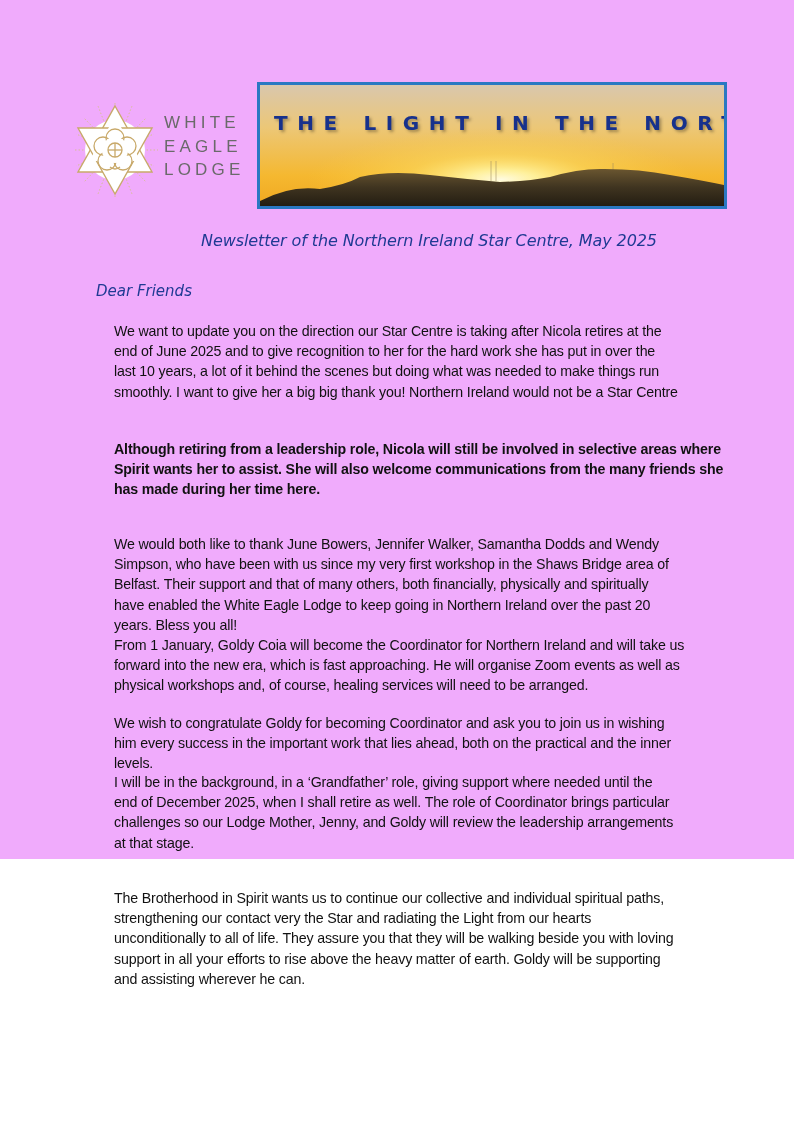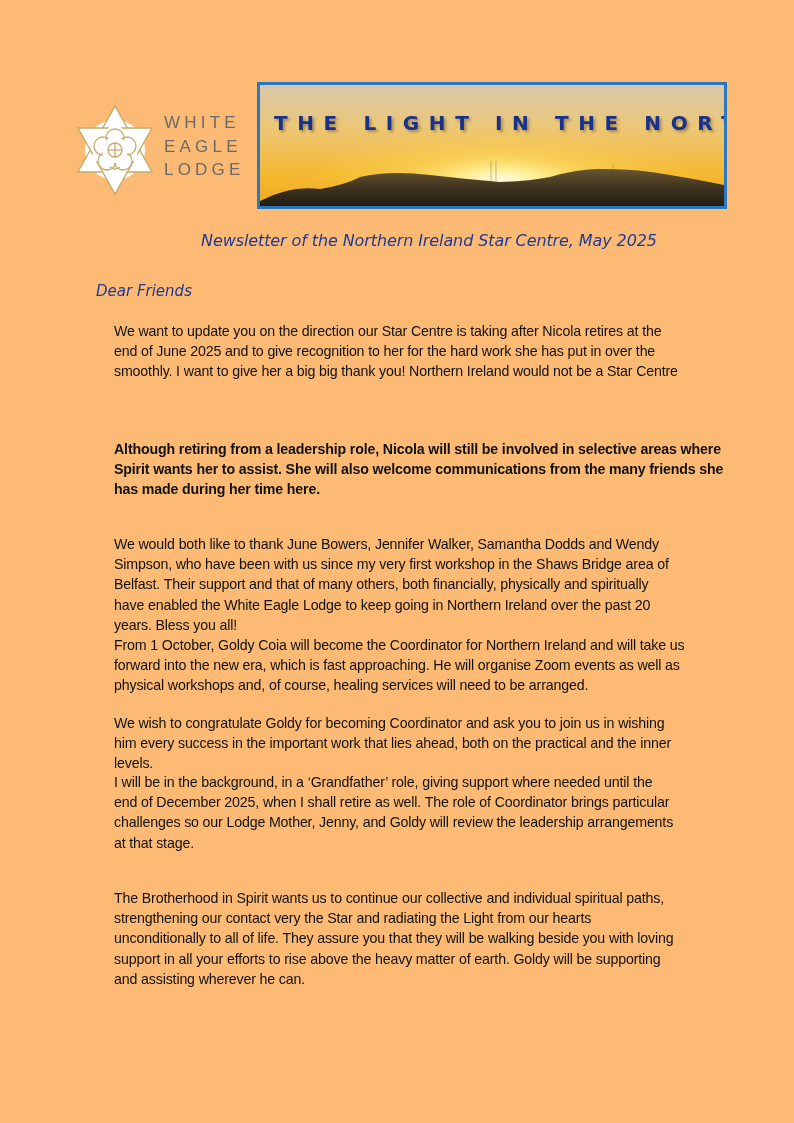--- a/index.html
+++ b/index.html
@@ -1,17 +1,17 @@
 <!DOCTYPE html>
 <html><head>
   <meta charset="utf-8">
   <style>
     html, body { margin: 0; padding: 0; background: #ffffff; }
     body { width: 794px; height: 1123px; position: relative; overflow: hidden; }
-    .page { position: absolute; left: 0; top: 0; width: 794px; height: 1123px; background: #fdba74; }
+    .page { position: absolute; left: 0; top: 0; width: 794px; height: 859px; background: #f0abfc; }
 
     
     .logo { position: absolute; left: 72px; top: 100px; width: 175px; height: 100px; }
     .logo svg { position: absolute; left: 0; top: 0; }
     .logo-text { position: absolute; left: 92px; top: 11px; font-family: "Liberation Sans", sans-serif;
       font-size: 17px; letter-spacing: 4.2px; color: #6a6a6a; line-height: 23.5px; font-weight: normal; }
     .logo-text div { white-space: nowrap; }
 
     .banner { position: absolute; left: 257px; top: 82px; width: 470px; height: 127px;
       border: 3px solid #2a78c2; box-sizing: border-box; overflow: hidden; }
@@ -118,39 +118,40 @@
     </svg>
     <div class="banner-title">THE LIGHT IN THE NORTH</div>
   </div>
 
   <div class="subtitle">Newsletter of the Northern Ireland Star Centre, May 2025</div>
   <div class="salutation">Dear Friends</div>
 
   <div class="para" style="top:321px;">
     <span class="line">We want to update you on the direction our Star Centre is taking after Nicola retires at the</span>
     <span class="line">end of June 2025 and to give recognition to her for the hard work she has put in over the</span>
+    <span class="line">last 10 years, a lot of it behind the scenes but doing what was needed to make things run</span>
     <span class="line">smoothly. I want to give her a big big thank you! Northern Ireland would not be a Star Centre</span>
   </div>
 
   <div class="para" style="top:439px;font-weight:bold;">
     <span class="line">Although retiring from a leadership role, Nicola will still be involved in selective areas where</span>
     <span class="line">Spirit wants her to assist. She will also welcome communications from the many friends she</span>
     <span class="line">has made during her time here.</span>
   </div>
 
   <div class="para" style="top:534px;">
     <span class="line">We would both like to thank June Bowers, Jennifer Walker, Samantha Dodds and Wendy</span>
     <span class="line">Simpson, who have been with us since my very first workshop in the Shaws Bridge area of</span>
     <span class="line">Belfast. Their support and that of many others, both financially, physically and spiritually</span>
     <span class="line">have enabled the White Eagle Lodge to keep going in Northern Ireland over the past 20</span>
     <span class="line">years. Bless you all!</span>
   </div>
 
   <div class="para" style="top:635px;">
-    <span class="line">From 1 October, Goldy Coia will become the Coordinator for Northern Ireland and will take us</span>
+    <span class="line">From 1 January, Goldy Coia will become the Coordinator for Northern Ireland and will take us</span>
     <span class="line">forward into the new era, which is fast approaching. He will organise Zoom events as well as</span>
     <span class="line">physical workshops and, of course, healing services will need to be arranged.</span>
   </div>
 
   <div class="para" style="top:713px;">
     <span class="line">We wish to congratulate Goldy for becoming Coordinator and ask you to join us in wishing</span>
     <span class="line">him every success in the important work that lies ahead, both on the practical and the inner</span>
     <span class="line">levels.</span>
   </div>
 

